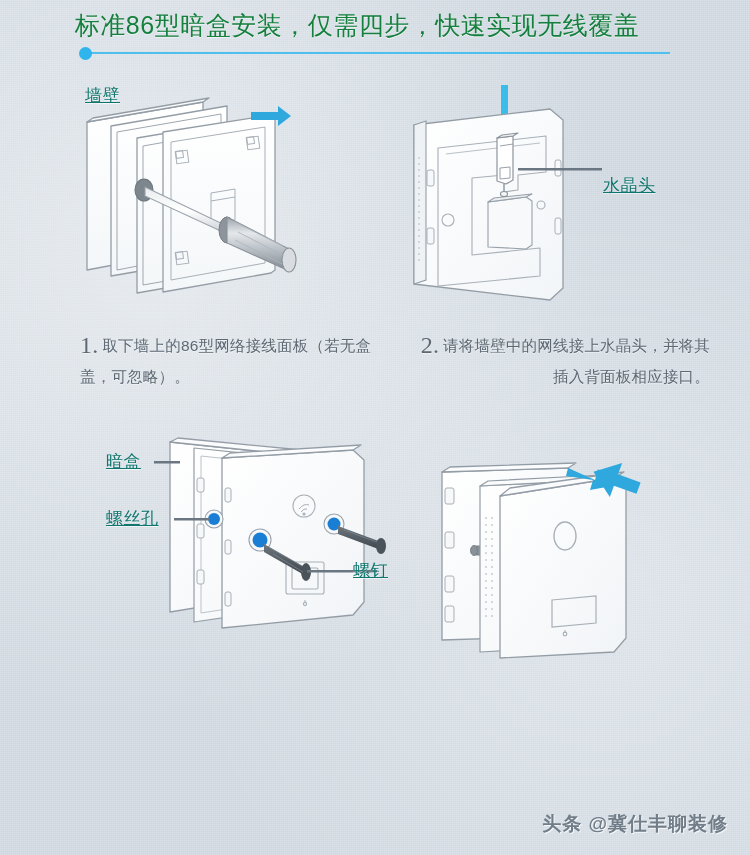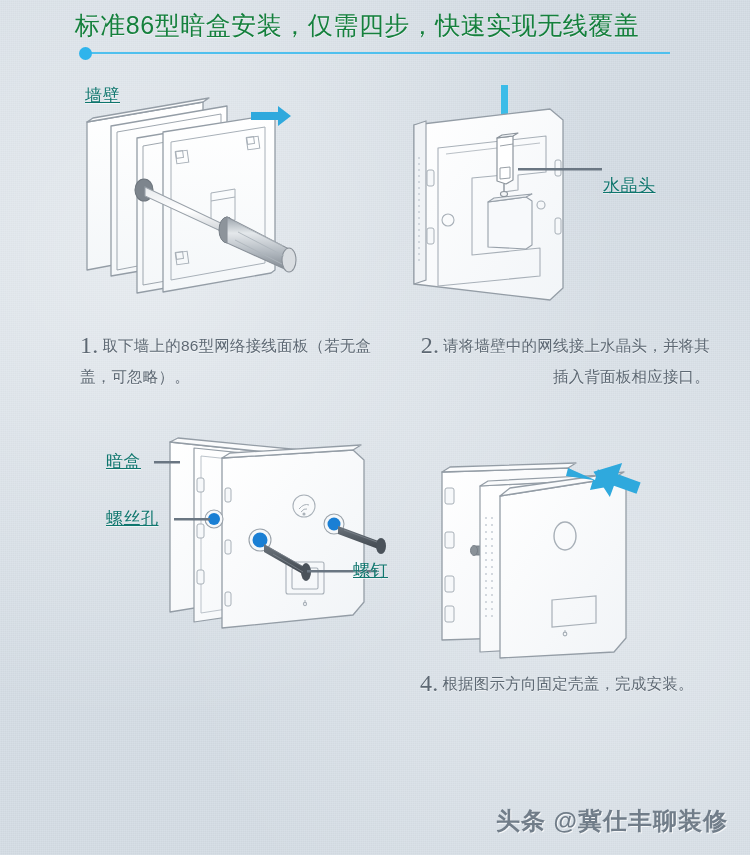--- a/index.html
+++ b/index.html
@@ -74,21 +74,21 @@
     text-shadow: 0 1px 0 rgba(255,255,255,0.5);
     white-space: nowrap;
     letter-spacing: 0.5px;
     text-decoration: underline;
   }
 
   
   .watermark {
     position: absolute;
     right: 22px; bottom: 18px;
-    font-size: 24px;
+    font-size: 19px;
     font-weight: bold;
     color: #717d89;
     letter-spacing: 1px;
     text-shadow: 1px 1px 0 rgba(255,255,255,0.75);
     white-space: nowrap;
   }
 </style>
 </head>
 <body>
 
@@ -430,18 +430,15 @@
       <path d="M165 190 L165 193" stroke-width="1"></path>
     </g>
 
     <g>
       <path d="M168 28 L195 40 L198 29 L212 46 L190 50 L193 40 L166 36 Z" fill="#2fa9dd"></path>
       <path d="M170 22 L214 44 L210 56 L164 32 Z" fill="#2fa9dd" opacity="0"></path>
       <path d="M216 22 L216 34 L240 34 L240 46 L216 46 L216 58 L192 40 Z" fill="#2fa9dd" transform="rotate(20 216 40)"></path>
     </g>
   </svg>
 
-  <div class="caption" style="left:20px; top:228px;">
-    <span class="num">4.</span><span>根据图示方向固定壳盖，完成安装。</span>
-  </div>
 </div>
 
 <div class="watermark">头条 @冀仕丰聊装修</div>
 
 </body></html>

